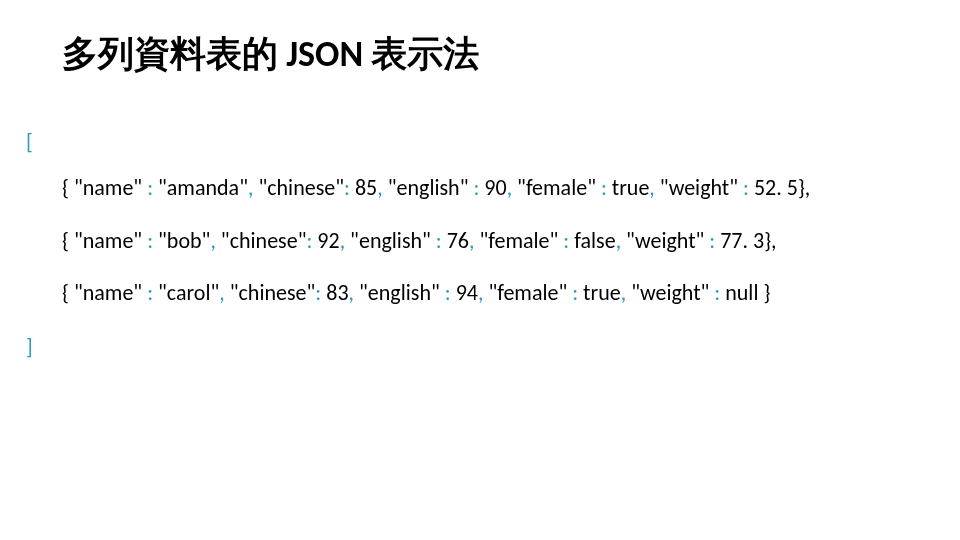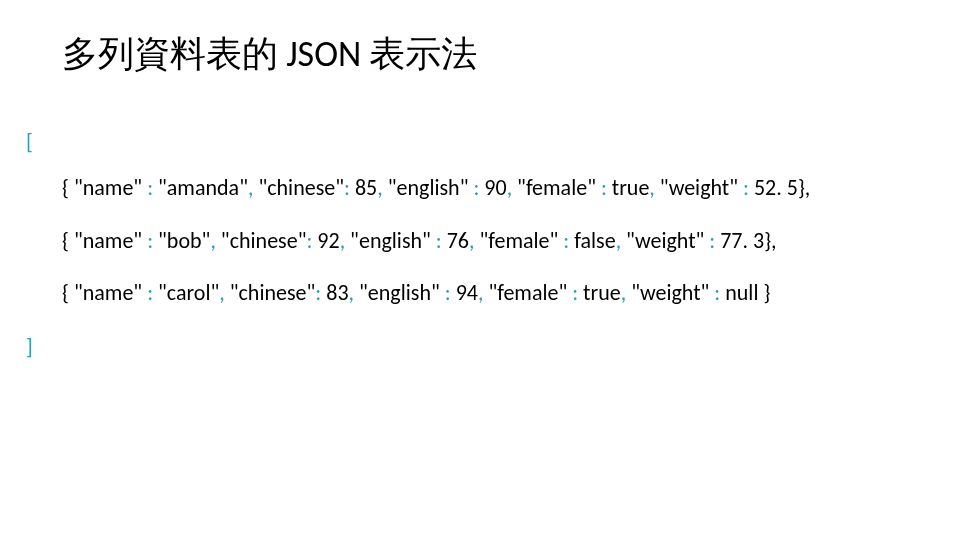--- a/index.html
+++ b/index.html
@@ -15,21 +15,21 @@
       overflow: hidden;
     }
     .slide {
       width: 100%;
       height: 100%;
       padding: 30px 0 0 0;
     }
     .title {
       font-size: 36px;
       color: #000000;
-      font-weight: 400;
+      font-weight: 700;
       margin-left: 62px;
       margin-bottom: 50px;
     }
     .bracket {
       font-size: 22px;
       color: #2e9cb8;
       font-weight: 400;
       margin-left: 26px;
       line-height: 1.2;
     }

